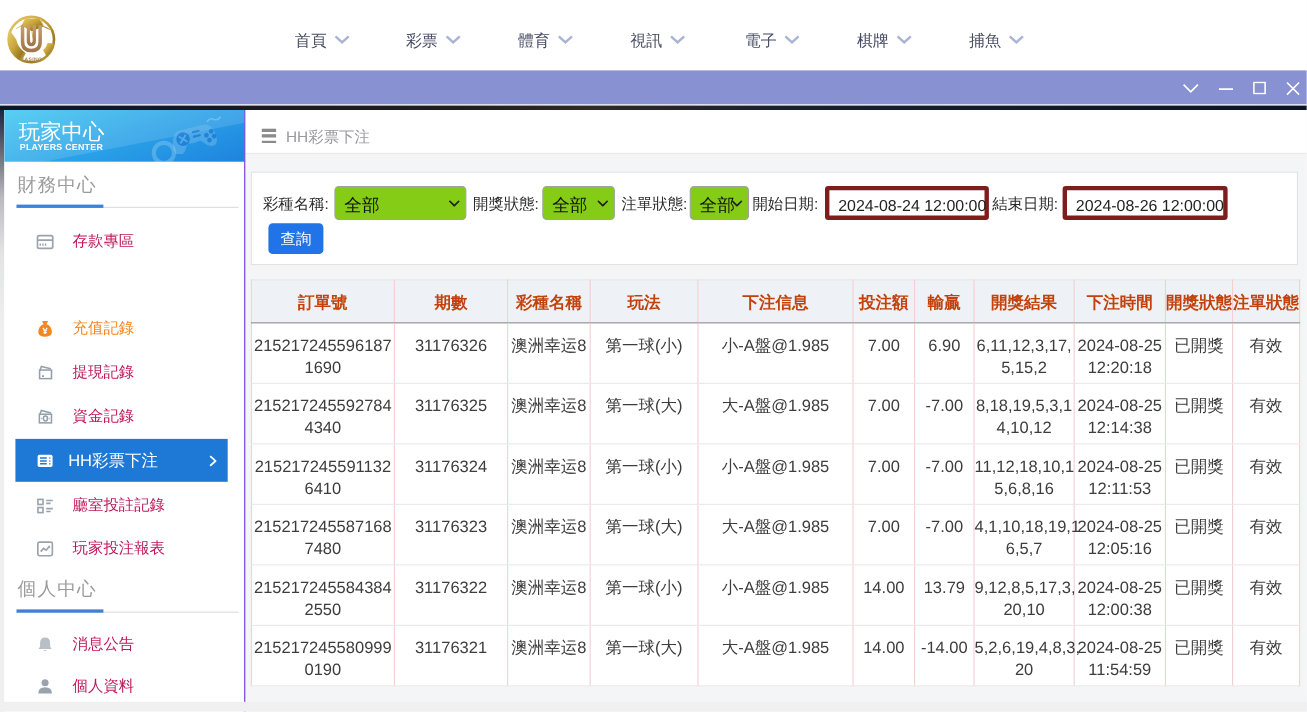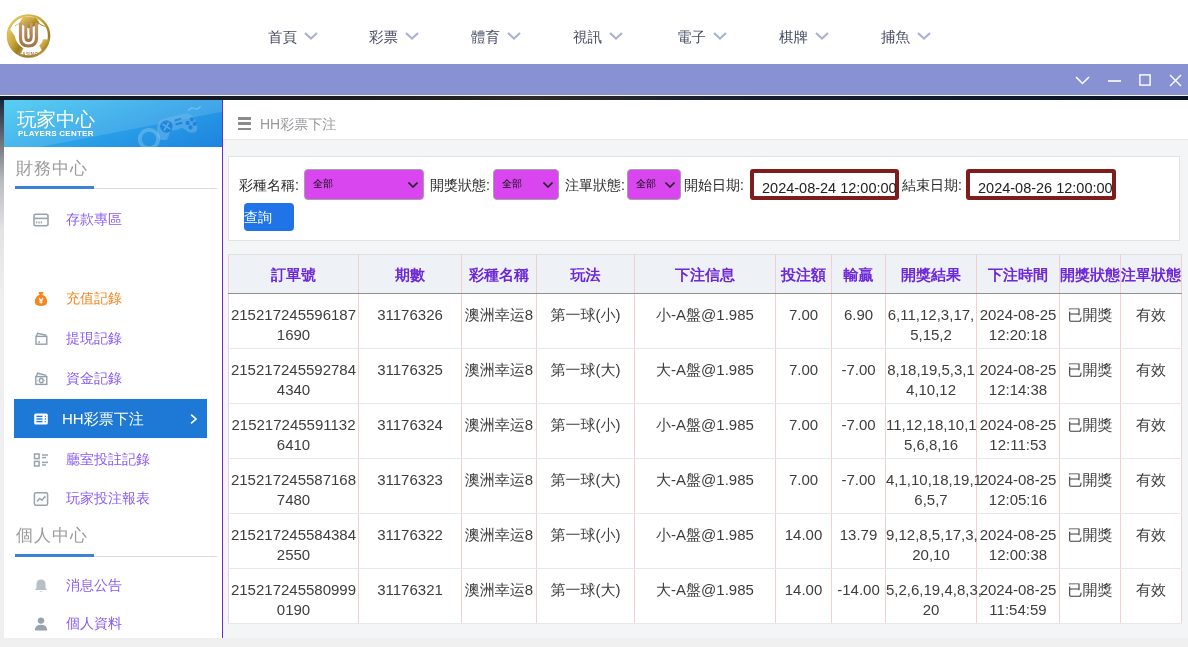--- a/index.html
+++ b/index.html
@@ -27,46 +27,46 @@
     background:linear-gradient(160deg,#41c8f0 0%,#2aa3e8 50%,#1e83de 100%);}
   #sbheader .diag{position:absolute;left:-30px;top:-52px;width:320px;height:80px;
     background:rgba(255,255,255,0.13);transform:rotate(-11deg);}
   #sbtitle{position:absolute;left:13px;top:6px;font-size:19.5px;color:#fff;letter-spacing:0;}
   #sbsub{position:absolute;left:14px;top:29.5px;font-size:8px;color:#fff;letter-spacing:0.25px;font-weight:bold;}
   .sblabel{position:absolute;left:12px;font-size:17px;color:#9b9b9b;letter-spacing:1px;}
   .sbline-g{position:absolute;left:11px;width:202px;height:1px;background:#dcdcdc;}
   .sbline-b{position:absolute;left:11px;width:79px;height:3px;background:#3c82d8;}
   .sbitem{position:absolute;left:0;width:218px;height:40px;}
   .sbitem .txt{position:absolute;left:62px;top:50%;transform:translateY(-50%);
-    font-size:14px;color:#8b5cf6;white-space:nowrap;}
+    font-size:14px;color:#be185d;white-space:nowrap;}
   .sbitem .ico{position:absolute;left:29px;top:50%;transform:translateY(-50%);width:16px;height:16px;}
   #sel-row{position:absolute;left:10px;top:299.5px;width:193px;height:39px;background:#1d79d5;}
   #sel-row .txt{position:absolute;left:48px;top:50%;transform:translateY(-50%);font-size:15px;color:#fff;white-space:nowrap;}
   #sel-row .ico{position:absolute;left:19px;top:50%;transform:translateY(-50%);width:16px;height:16px;}
   #sel-row .chev{position:absolute;right:10px;top:50%;transform:translateY(-50%);width:8px;height:12px;}
   
   #mainbg{left:223px;top:99.5px;width:965px;height:547.5px;background:#f4f5f7;}
   #crumb{left:223px;top:99.5px;width:965px;height:39px;background:#fff;border-bottom:1px solid #e9e9e9;}
   #crumbtxt{position:absolute;left:260px;top:116px;font-size:14px;color:#98989d;}
   
   #fpanel{left:228px;top:156px;width:952px;height:85px;background:#fff;border:1px solid #e2e2e2;box-sizing:border-box;}
   .flabel{position:absolute;top:177px;font-size:14px;color:#2b2b2b;white-space:nowrap;}
-  .fsel{position:absolute;top:169px;height:31px;background:#d946ef;border:1px solid #a2a2a2;border-radius:4px;
-    box-sizing:border-box;font-size:10px;color:#111;}
+  .fsel{position:absolute;top:169px;height:31px;background:#84cc16;border:1px solid #a2a2a2;border-radius:4px;
+    box-sizing:border-box;font-size:16px;color:#111;}
   .fsel .st{position:absolute;left:8px;top:7px;}
   .fsel svg{position:absolute;right:5px;top:12px;}
   .finput{position:absolute;top:169px;height:31px;background:#fff;border:4px solid #7f1d1d;border-radius:3px;
     box-sizing:border-box;font-size:14.5px;color:#222;}
   .finput .st{position:absolute;left:8px;top:7px;white-space:nowrap;}
   #qbtn{position:absolute;left:244px;top:203px;width:50px;height:28px;background:#2173e8;border-radius:4px;
-    color:#fff;font-size:14px;line-height:28px;}
+    color:#fff;font-size:14px;text-align:center;line-height:28px;}
   
   #btable{position:absolute;left:228px;top:254px;width:953px;border-collapse:collapse;table-layout:fixed;
     background:#fff;font-size:15px;color:#3d3d3d;}
-  #btable th{background:#eef1f5;color:#6d28d9;font-weight:700;font-size:15px;height:35px;
+  #btable th{background:#eef1f5;color:#c2410c;font-weight:700;font-size:15px;height:35px;
     border-left:1px solid #f3cfcf;border-right:1px solid #f3cfcf;border-top:1px solid #e0e0e0;
     border-bottom:1px solid #909090;padding:3px 0 0 0;text-align:center;}
   #btable td{height:43px;text-align:center;vertical-align:top;
     border-left:1px solid #f3cfcf;border-right:1px solid #f3cfcf;border-bottom:1px solid #e8e8e8;
     padding:11px 0 0 0;line-height:19.5px;}
   #bottomstrip{left:0;top:638px;width:1188px;height:9px;background:#f0f0f1;}
 </style>
 </head>
 <body>
 

